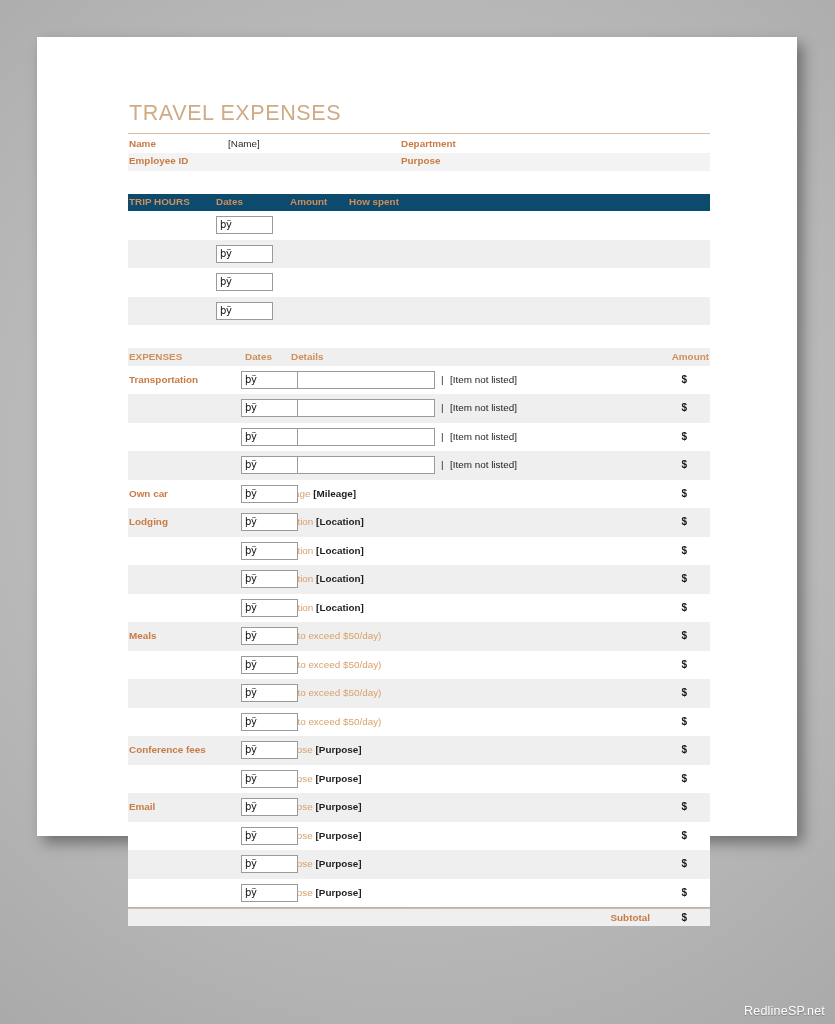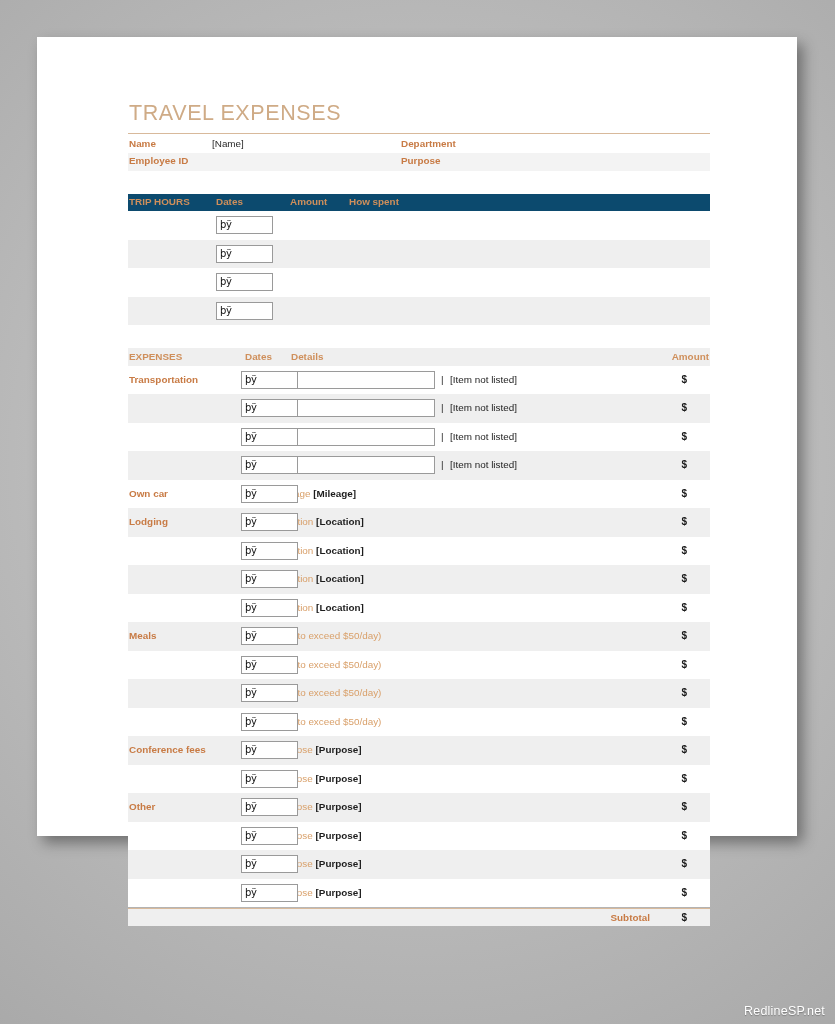--- a/index.html
+++ b/index.html
@@ -78,21 +78,21 @@
     position: absolute;
     top: 2px;
     color: #2b2b2b;
     font-size: 9.9px;
     font-weight: normal;
     white-space: nowrap;
   }
 
   
   .c-name  { left: 1px; }
-  .c-val   { left: 84px; }
+  .c-val   { left: 100px; }
   .c-dept  { left: 273px; }
 
   
   .gap-lg { height: 23px; }
 
   
   .hdr-row {
     position: relative;
     height: 17.4px;
     background: #0c4a6e;
@@ -445,21 +445,21 @@
               <span class="amt">$</span>
             </div>
             <div class="row rowtall">
               <span class="hint"><span>Purpose </span><b>[Purpose]</b></span>
               <div class="datebox ex-datebox">
                 <span>þÿ</span>
               </div>
               <span class="amt">$</span>
             </div>
             <div class="row rowtall alt">
-              <span class="exlbl">Other</span>
+              <span class="exlbl">Email</span>
               <span class="hint"><span>Purpose </span><b>[Purpose]</b></span>
               <div class="datebox ex-datebox">
                 <span>þÿ</span>
               </div>
               <span class="amt">$</span>
             </div>
             <div class="row rowtall">
               <span class="hint"><span>Purpose </span><b>[Purpose]</b></span>
               <div class="datebox ex-datebox">
                 <span>þÿ</span>

